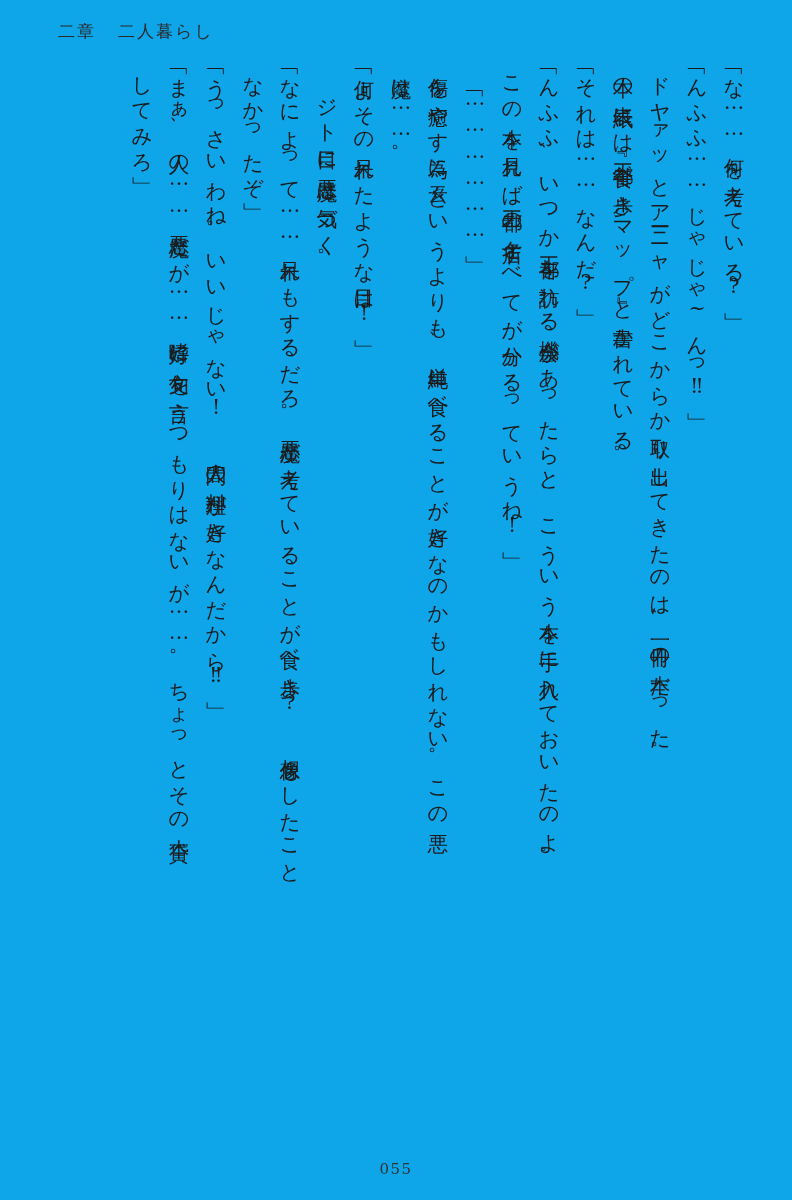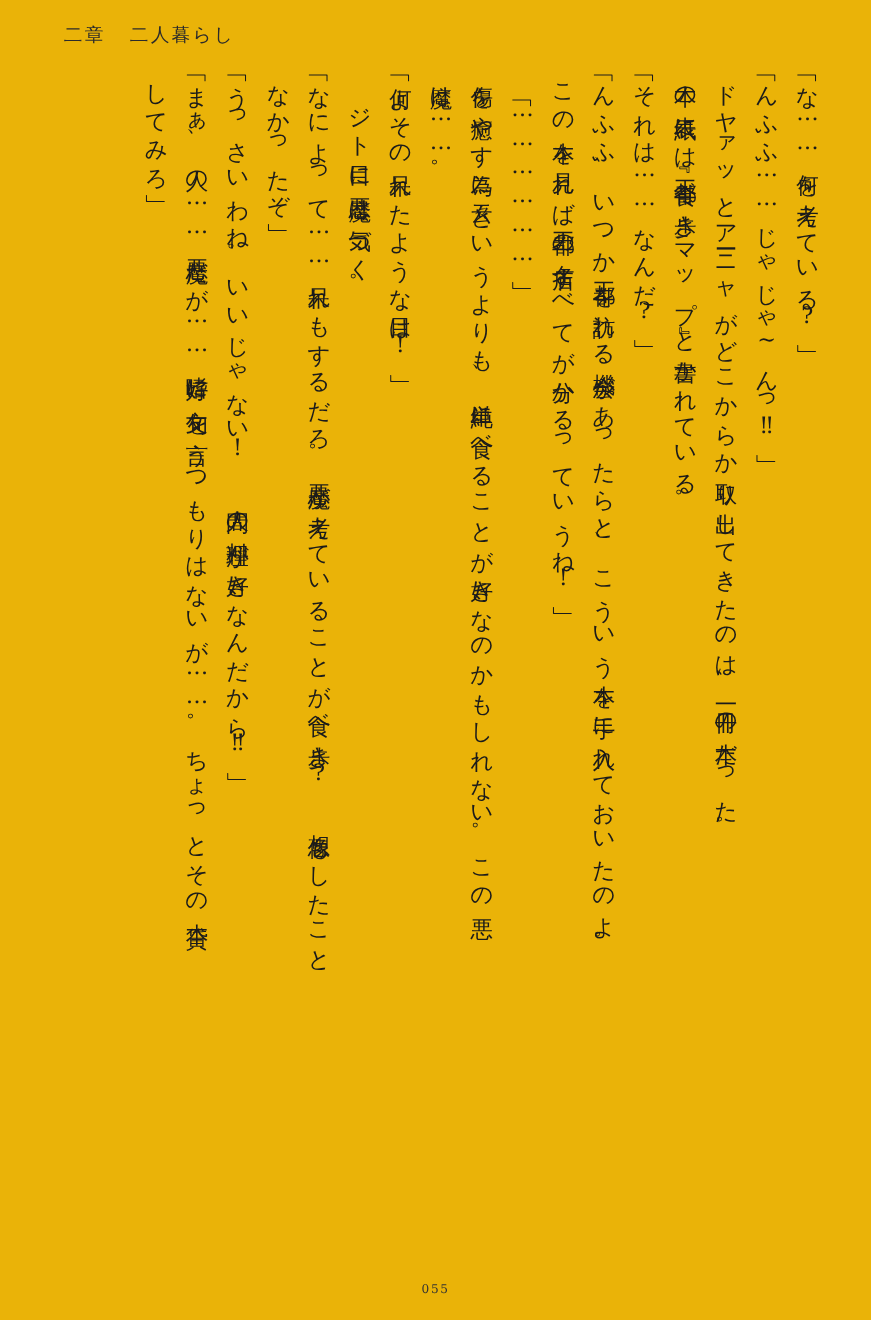--- a/index.html
+++ b/index.html
@@ -11,21 +11,21 @@
     width: 792px;
     height: 1200px;
     position: relative;
     font-family: "DejaVu Serif", serif;
     color: #1a1a1a;
     overflow: hidden;
   }
   .page {
     position: absolute;
     inset: 0;
-    background: #eab308;
+    background: #0ea5e9;
   }
   
   .running-head {
     position: absolute;
     top: 20px;
     left: 58px;
     font-size: 17px;
     letter-spacing: 2px;
     color: #2b2b2b;
     white-space: nowrap;
@@ -62,21 +62,21 @@
   }
   .vcol.indent {
     padding-top: 22px;
   }
   .page-number {
     position: absolute;
     bottom: 22px;
     left: 0;
     right: 0;
     text-align: center;
-    font-size: 11px;
+    font-size: 15px;
     letter-spacing: 1.5px;
     color: #333;
     font-family: "DejaVu Serif", serif;
   }
 </style>
 </head>
 <body>
 
 <div class="page">
 

